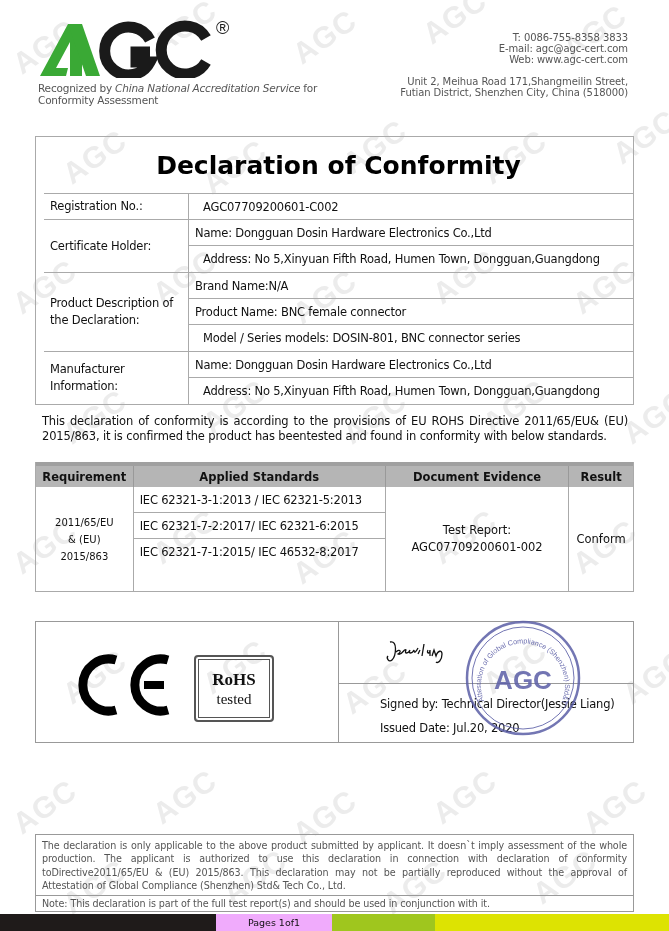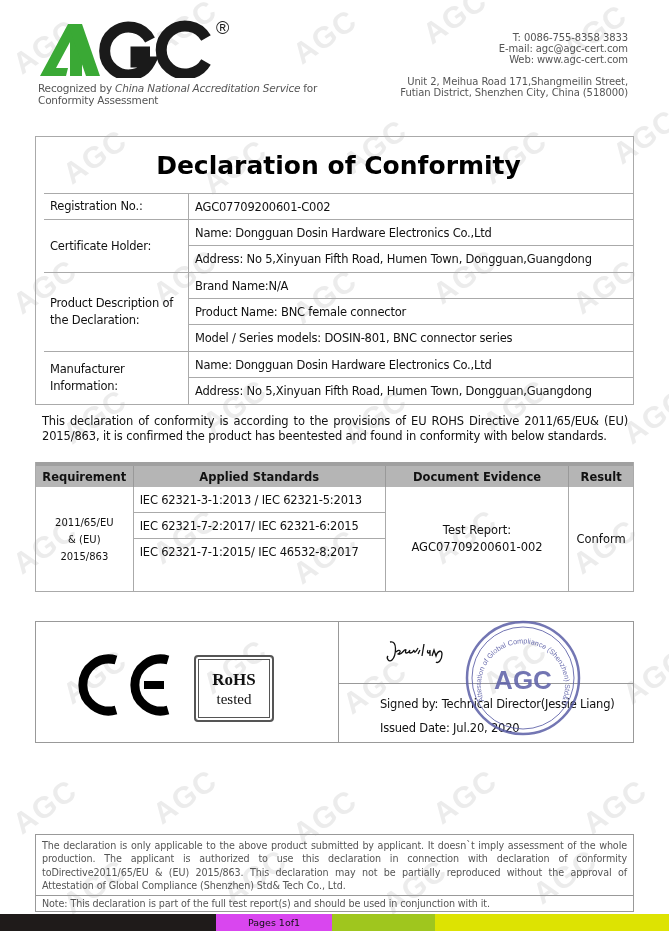--- a/index.html
+++ b/index.html
@@ -25,21 +25,21 @@
   .address { right: 41px; top: 76px; text-align: right; font-size: 10px; line-height: 11px; color: #555; letter-spacing: -0.1px; }
 
   
   .info-box { left: 35px; top: 136px; width: 599px; border: 1px solid #aaa; background: transparent; padding-left: 8px; }
   .doc-title { height: 57px; display: flex; align-items: center; justify-content: center; font-size: 25px; font-weight: bold; border-bottom: 1px solid #aaa; color: #000; }
   .info-row { display: flex; border-bottom: 1px solid #aaa; }
   .info-row:last-child { border-bottom: none; }
   .info-label { width: 145px; border-right: 1px solid #aaa; display: flex; align-items: center; padding-left: 6px; font-size: 11.5px; line-height: 17px; letter-spacing: -0.2px; }
   .info-values { flex: 1; }
   .info-val { height: 26px; display: flex; align-items: center; padding-left: 6px; font-size: 11.5px; border-bottom: 1px solid #aaa; letter-spacing: -0.2px; }
-  .info-val:last-child { border-bottom: none; }
+  .info-val:last-child { border-bottom: none; margin-left: 8px; }
   .single-val { height: 25px; }
 
   .statement { left: 42px; top: 414px; width: 586px; font-size: 11.5px; line-height: 15px; text-align: justify; letter-spacing: -0.15px; }
 
   
   .std-table { left: 35px; top: 462px; width: 599px; border: 1px solid #aaa; border-top: none; }
   .std-head { display: flex; height: 25px; background: #b5b5b5; border-top: 4px solid #a0a0a0; font-weight: bold; font-size: 11.5px; }
   .std-head div { display: flex; align-items: center; justify-content: center; border-right: 1px solid #999; }
   .std-head div:last-child { border-right: none; }
   .c1 { width: 98px; }
@@ -71,21 +71,21 @@
 
   
   .disclaimer { left: 35px; top: 834px; width: 599px; border: 1px solid #999; }
   .disc-text { padding: 4px 6px 2px 6px; font-size: 9.6px; line-height: 13.4px; color: #555; text-align: justify; border-bottom: 1px solid #999; letter-spacing: -0.1px; }
   .disc-note { padding: 1px 6px 1px 6px; font-size: 9.6px; line-height: 13px; color: #555; letter-spacing: -0.1px; }
 
   
   .footer-bar { left: 0; top: 914px; width: 669px; height: 17px; display: flex; }
   .fb-seg { height: 100%; }
   .fb-black { width: 216px; background: #1f1b1a; }
-  .fb-green { width: 116px; background: #d946ef; display: flex; align-items: center; justify-content: center; font-size: 9.5px; color: #111; text-align: right; }
+  .fb-green { width: 116px; background: #f0abfc; display: flex; align-items: center; justify-content: center; font-size: 9.5px; color: #111; text-align: right; }
   .fb-lime { width: 103px; background: #9fc61e; }
   .fb-yellow { flex: 1; background: #dde302; }
 </style>
 </head>
 <body>
 
 <div class="watermark">
   <span style="left:10px;top:30px">AGC</span>
     <span style="left:150px;top:10px">AGC</span>
     <span style="left:290px;top:20px">AGC</span>

